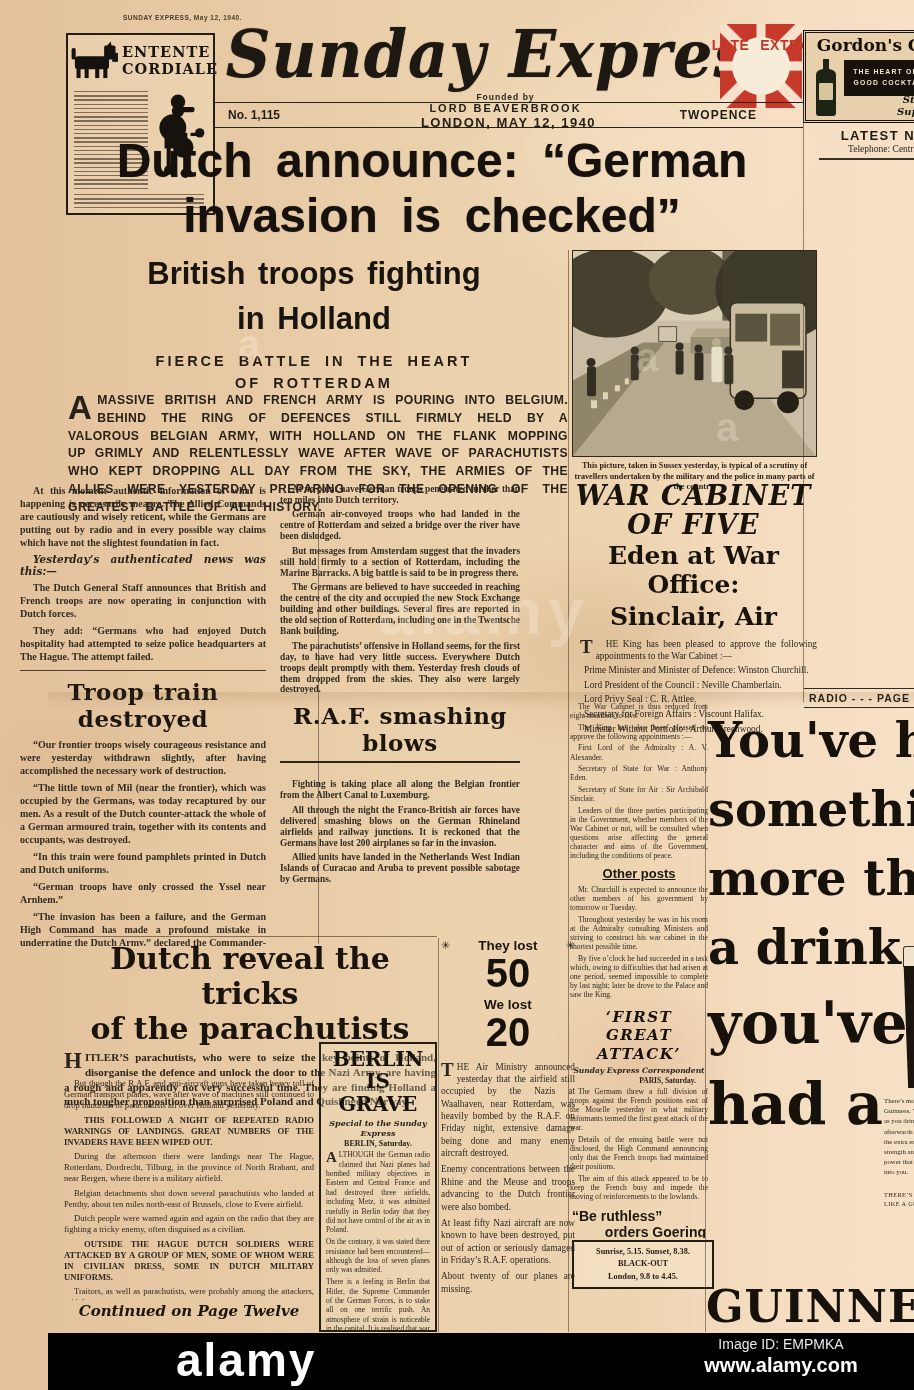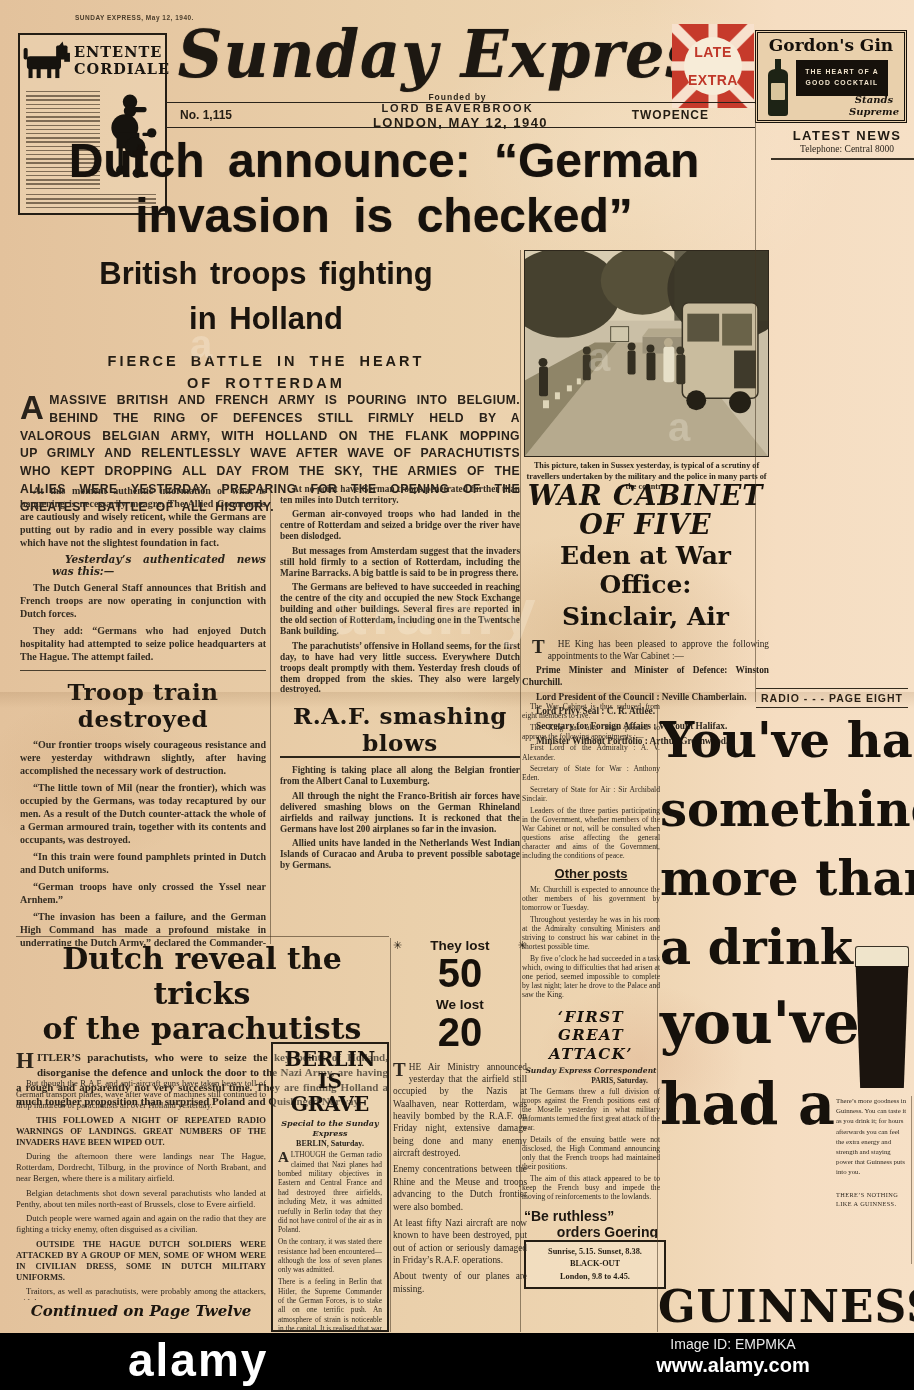--- a/index.html
+++ b/index.html
@@ -4,21 +4,21 @@
 <style>
   html,body{margin:0;padding:0;background:#888;}
   #page{position:relative;width:914px;height:1390px;overflow:hidden;
     font-family:"Liberation Serif",serif;color:#2a241c;
     background:
       radial-gradient(240px 170px at 600px 650px, rgba(150,90,30,.16), transparent 70%),
       radial-gradient(150px 110px at 640px 1060px, rgba(170,60,30,.10), transparent 70%),
       radial-gradient(160px 120px at 90px 780px, rgba(150,90,30,.09), transparent 70%),
       radial-gradient(300px 220px at 640px 150px, rgba(255,243,224,.30), transparent 70%),
       linear-gradient(90deg,#e3c29c 0,#ead0ab 45%,#eed5b2 70%,#f5ddc1 85%,#f6e0c6 100%);}
-  .abs{position:absolute;}
+  .abs{position:absolute;margin-left:48px;}
   .crease{left:0;top:692px;width:914px;height:16px;background:linear-gradient(rgba(110,70,30,.13),rgba(110,70,30,0));}
   .vrule{width:1px;background:rgba(70,54,34,.55);}
   .hrule{height:1px;background:rgba(70,54,34,.6);}
 
   .top-note{left:75px;top:14px;font:700 6.5px "Liberation Sans",sans-serif;letter-spacing:.5px;color:#4a3d2b;}
 
   
   .entente{left:18px;top:33px;width:145px;height:178px;border:2px solid #241e15;background:rgba(243,226,199,.35);}
   .ent-head{position:absolute;left:54px;top:8px;right:3px;text-align:center;
     font:700 14.5px "DejaVu Serif",serif;letter-spacing:1px;line-height:1.2;color:#191510;}
@@ -36,22 +36,22 @@
   .founder{font:700 11px "Liberation Sans",sans-serif;letter-spacing:2px;color:#26201a;}
 
   
   .late-extra{left:672px;top:24px;width:82px;height:84px;display:flex;align-items:center;justify-content:center;
     background:
       linear-gradient(45deg, transparent 45%, rgba(250,234,214,.95) 46% 54%, transparent 55%),
       linear-gradient(-45deg, transparent 45%, rgba(250,234,214,.95) 46% 54%, transparent 55%),
       linear-gradient(0deg, transparent 44%, rgba(250,234,214,.95) 45% 55%, transparent 56%),
       linear-gradient(90deg, transparent 44%, rgba(250,234,214,.95) 45% 55%, transparent 56%),
       #c63a2b;}
-  .le-circle{width:58px;height:58px;border-radius:50%;background:#f7ecd8;display:flex;flex-direction:column;
-    align-items:center;justify-content:center;gap:11px;}
+  .le-circle{width:58px;height:58px;border-radius:50%;background:#f7ecd8;display:flex;flex-direction:row;
+    align-items:flex-start;justify-content:center;gap:11px;}
   .le-circle div{font:700 14px "Liberation Sans",sans-serif;color:#c0382a;letter-spacing:.5px;line-height:1.2;}
 
   
   .gordons{left:755px;top:30px;width:152px;height:93px;border:3px double #17120c;background:#e9d0ac;box-sizing:border-box;}
   .gg-title{text-align:center;font:700 17px "DejaVu Serif",serif;margin-top:2px;color:#15100a;}
   .gg-bottle{position:absolute;left:7px;bottom:3px;width:26px;height:58px;}
   .gg-panel{position:absolute;left:38px;top:27px;width:92px;height:36px;background:#16110b;color:#f2e5cd;
     text-align:center;font:700 6.8px "Liberation Sans",sans-serif;letter-spacing:1.2px;line-height:1.6;
     display:flex;align-items:center;justify-content:center;padding:2px;box-sizing:border-box;}
   .gg-tag{position:absolute;right:5px;bottom:3px;text-align:center;font:italic 700 10px "DejaVu Serif",serif;line-height:1.15;color:#1a140e;}
@@ -82,36 +82,36 @@
   .dc-md{font-size:23px;line-height:.85;padding:1px 3px 0 0;}
   .dc-sm{font-size:19px;line-height:.85;padding:1px 3px 0 0;}
   .dc-xs{font-size:15px;line-height:.85;padding:1px 2px 0 0;}
 
   
   .col{position:absolute;top:484px;height:462px;overflow:hidden;}
   .col1{left:20px;width:246px;}
   .col2{left:280px;width:240px;}
   .col1 p{font:700 10px/1.3 "Liberation Serif",serif;margin:0 0 4px;text-indent:13px;text-align:justify;color:#332c22;}
   .col2 p{font:700 9.3px/1.18 "Liberation Serif",serif;margin:0 0 3.5px;text-indent:12px;text-align:justify;color:#332c22;}
-  p.note{font:italic 700 10.5px "DejaVu Serif",serif !important;color:#29231a;margin-left:32px;}
+  p.note{font:italic 700 10.5px "DejaVu Serif",serif !important;color:#29231a;}
   .sec-head{font:700 23px "DejaVu Serif",serif;text-align:center;margin:7px 0 6px;color:#1c160f;letter-spacing:.5px;}
   .sec-head.troop{border-top:1px solid #4a3f2e;padding-top:7px;}
-  .sec-head.raf{border-bottom:2px solid #2c251a;margin-bottom:7px;}
+  .sec-head.raf{border-bottom:2px solid #2c251a;padding-bottom:5px;margin-bottom:16px;}
 
   
   .photo{left:524px;top:250px;width:245px;height:207px;border:1px solid #2e271c;box-sizing:border-box;}
   .photo svg{display:block;width:100%;height:100%;}
   .caption{left:524px;top:461px;width:245px;font:700 8.2px/1.3 "Liberation Serif",serif;text-align:center;color:#2c251b;}
 
   
   .war-wide{left:522px;top:481px;width:247px;}
   .wc-h1{font:italic 700 27px/1.08 "DejaVu Serif",serif;text-align:center;letter-spacing:1px;color:#19130c;}
   .wc-h3{font:700 25px/1.15 "DejaVu Serif",serif;text-align:center;color:#19130c;margin-top:3px;}
   .war-wide p{font:400 9.3px/1.3 "Liberation Serif",serif;margin:0 0 2.5px;text-align:justify;text-indent:10px;color:#2e2warning820;}
-  .war-wide p.appt{font-weight:700;text-indent:14px;}
+  .war-wide p.appt{font-weight:400;text-indent:14px;}
   .war-wide .wlead{margin-top:6px;}
   .war-narrow{left:522px;top:702px;width:138px;height:536px;overflow:hidden;}
   .war-narrow p{font:400 7.6px/1.2 "Liberation Serif",serif;margin:0 0 2.5px;text-align:justify;text-indent:8px;color:#2e2820;}
   .op-head{font:700 13px "Liberation Sans",sans-serif;text-align:center;margin:6px 0 4px;color:#1d1710;text-decoration:underline;}
   .fa-head{font:italic 700 15px/1.25 "DejaVu Serif",serif;text-align:center;letter-spacing:1.5px;margin:8px 0 2px;color:#17110b;}
   .fa-by{font:italic 700 7.5px "DejaVu Serif",serif;text-align:center;}
   .fa-dl{font:700 7.5px "Liberation Serif",serif;text-align:right;padding-right:12px;margin:1px 0 2px;}
   .ru-h1{font:700 14px "Liberation Sans",sans-serif;margin:7px 0 0;padding-left:2px;color:#1d1710;}
   .ru-h2{font:700 14px "Liberation Sans",sans-serif;text-align:right;padding-right:2px;margin:0 0 3px;color:#1d1710;}
   .blackout{left:524px;top:1240px;width:132px;border:2px solid #241d13;padding:4px 3px;text-align:center;

